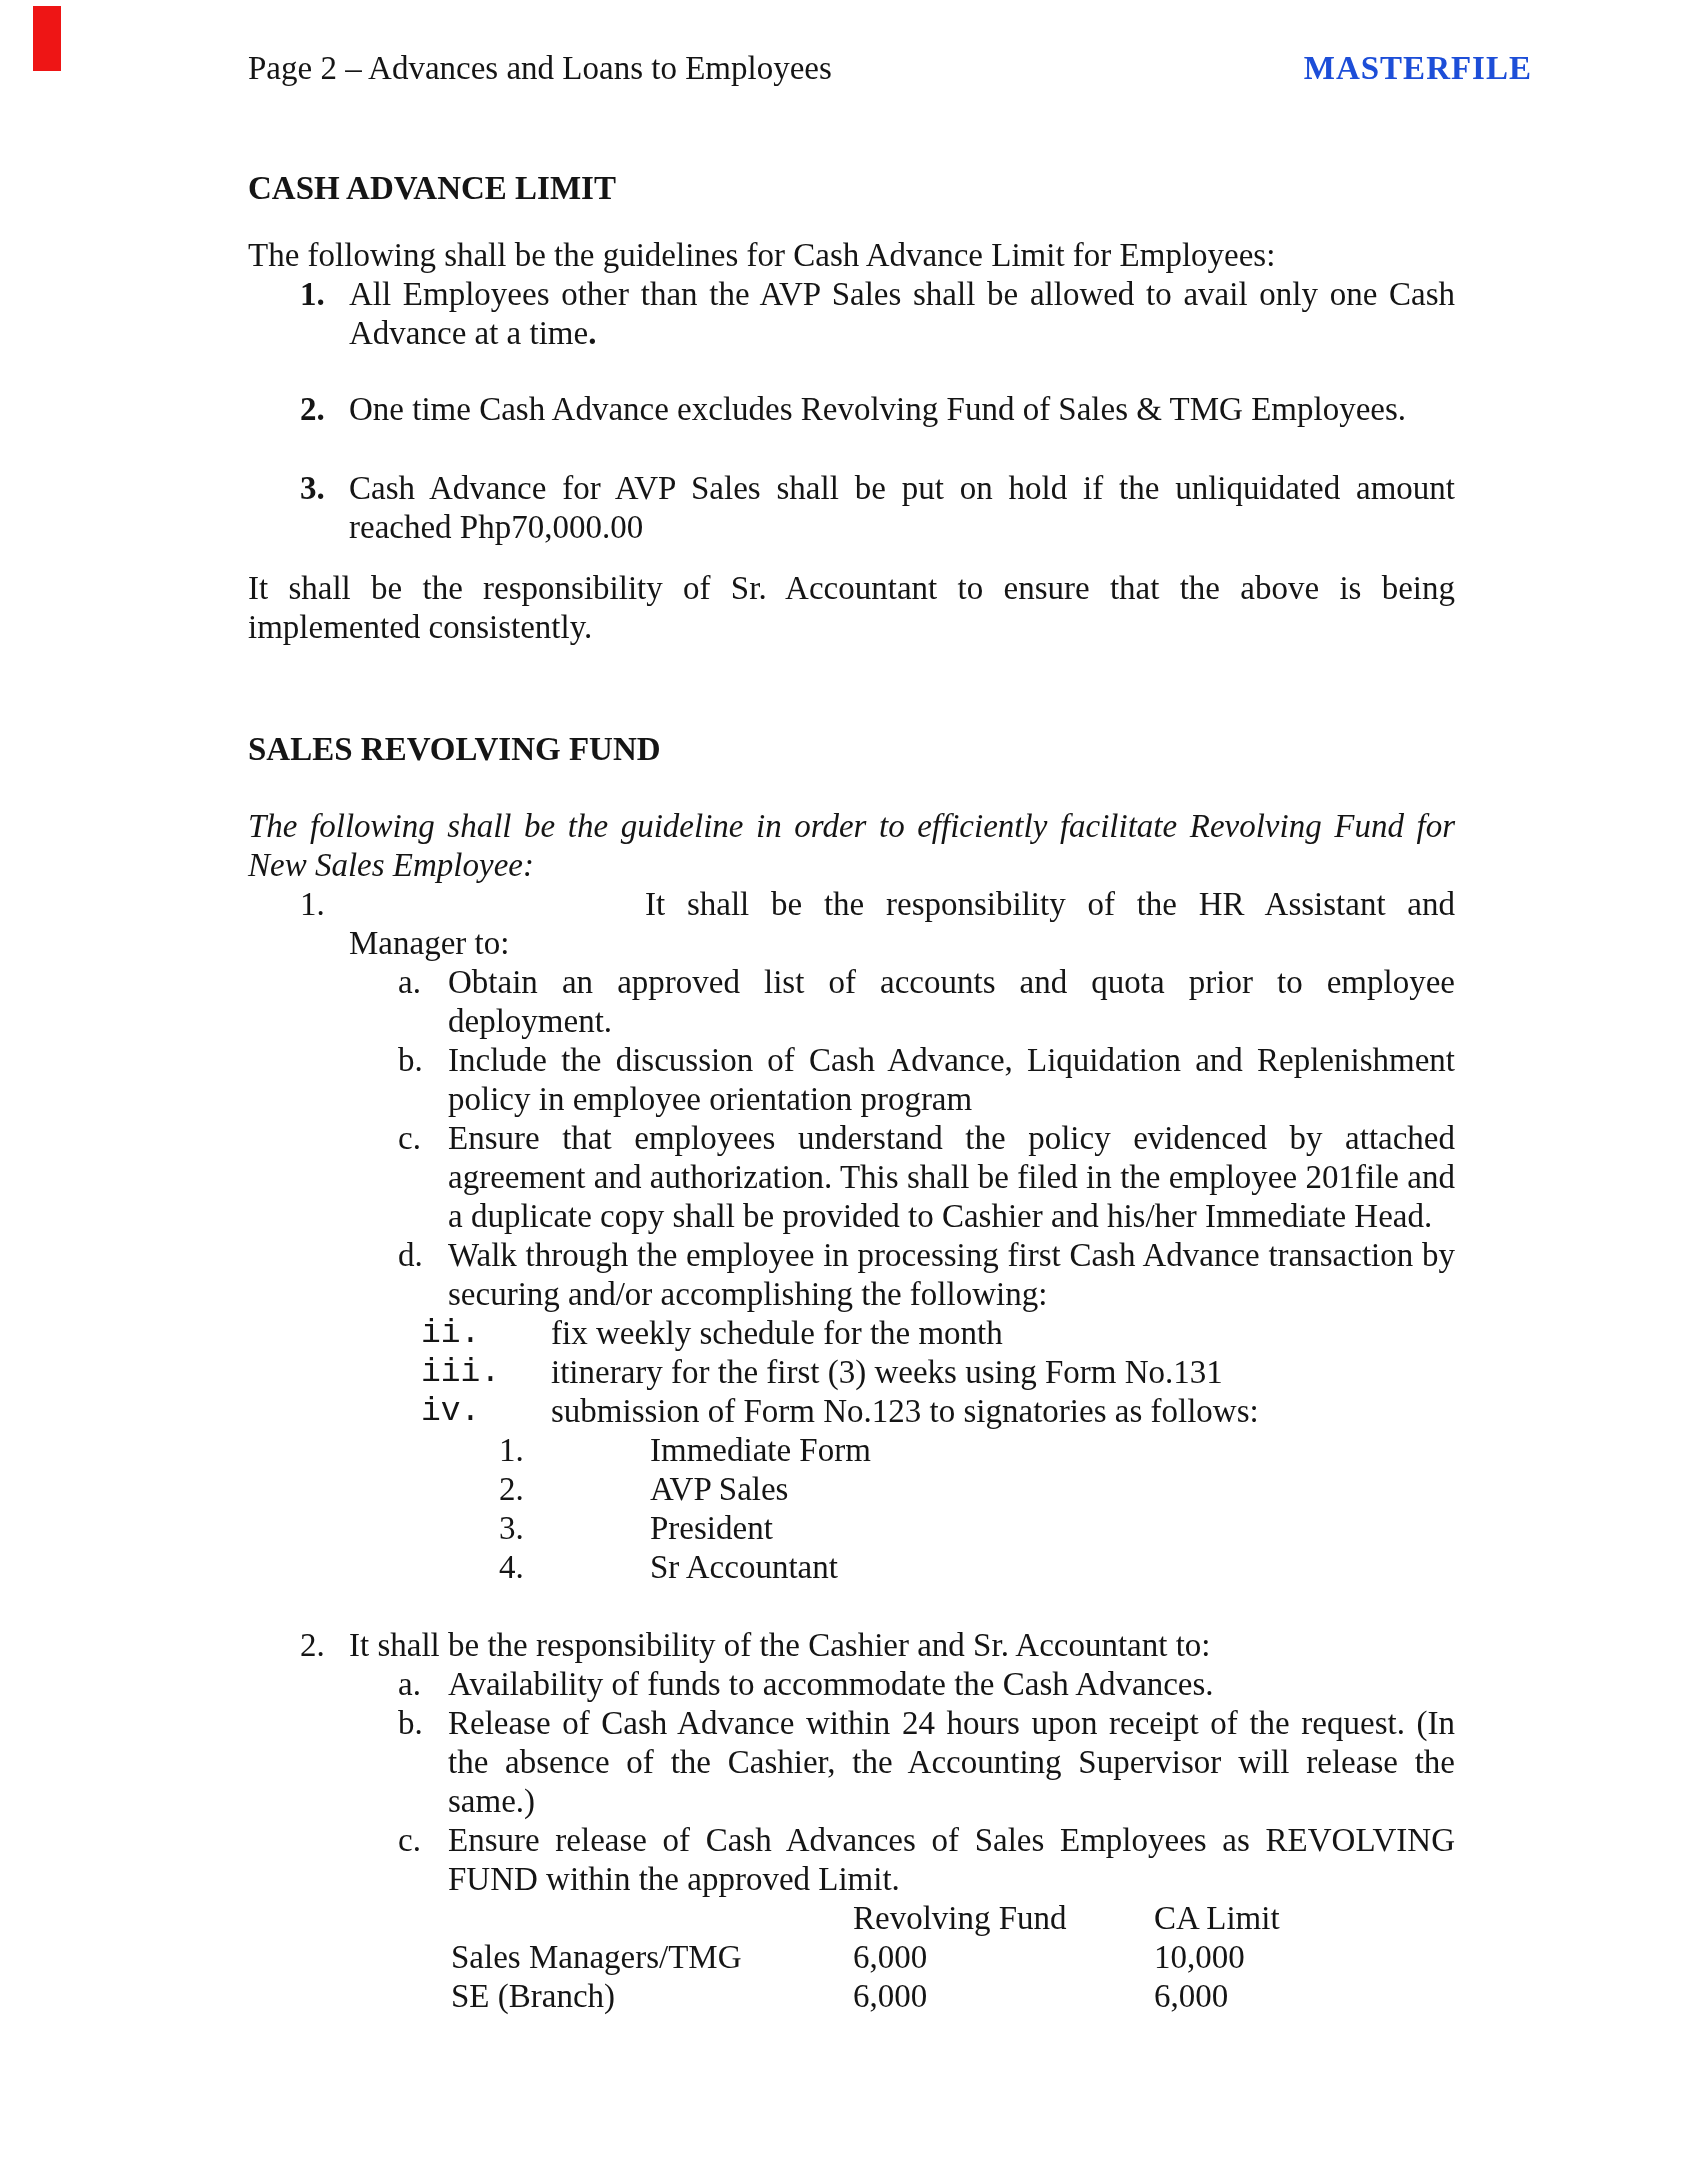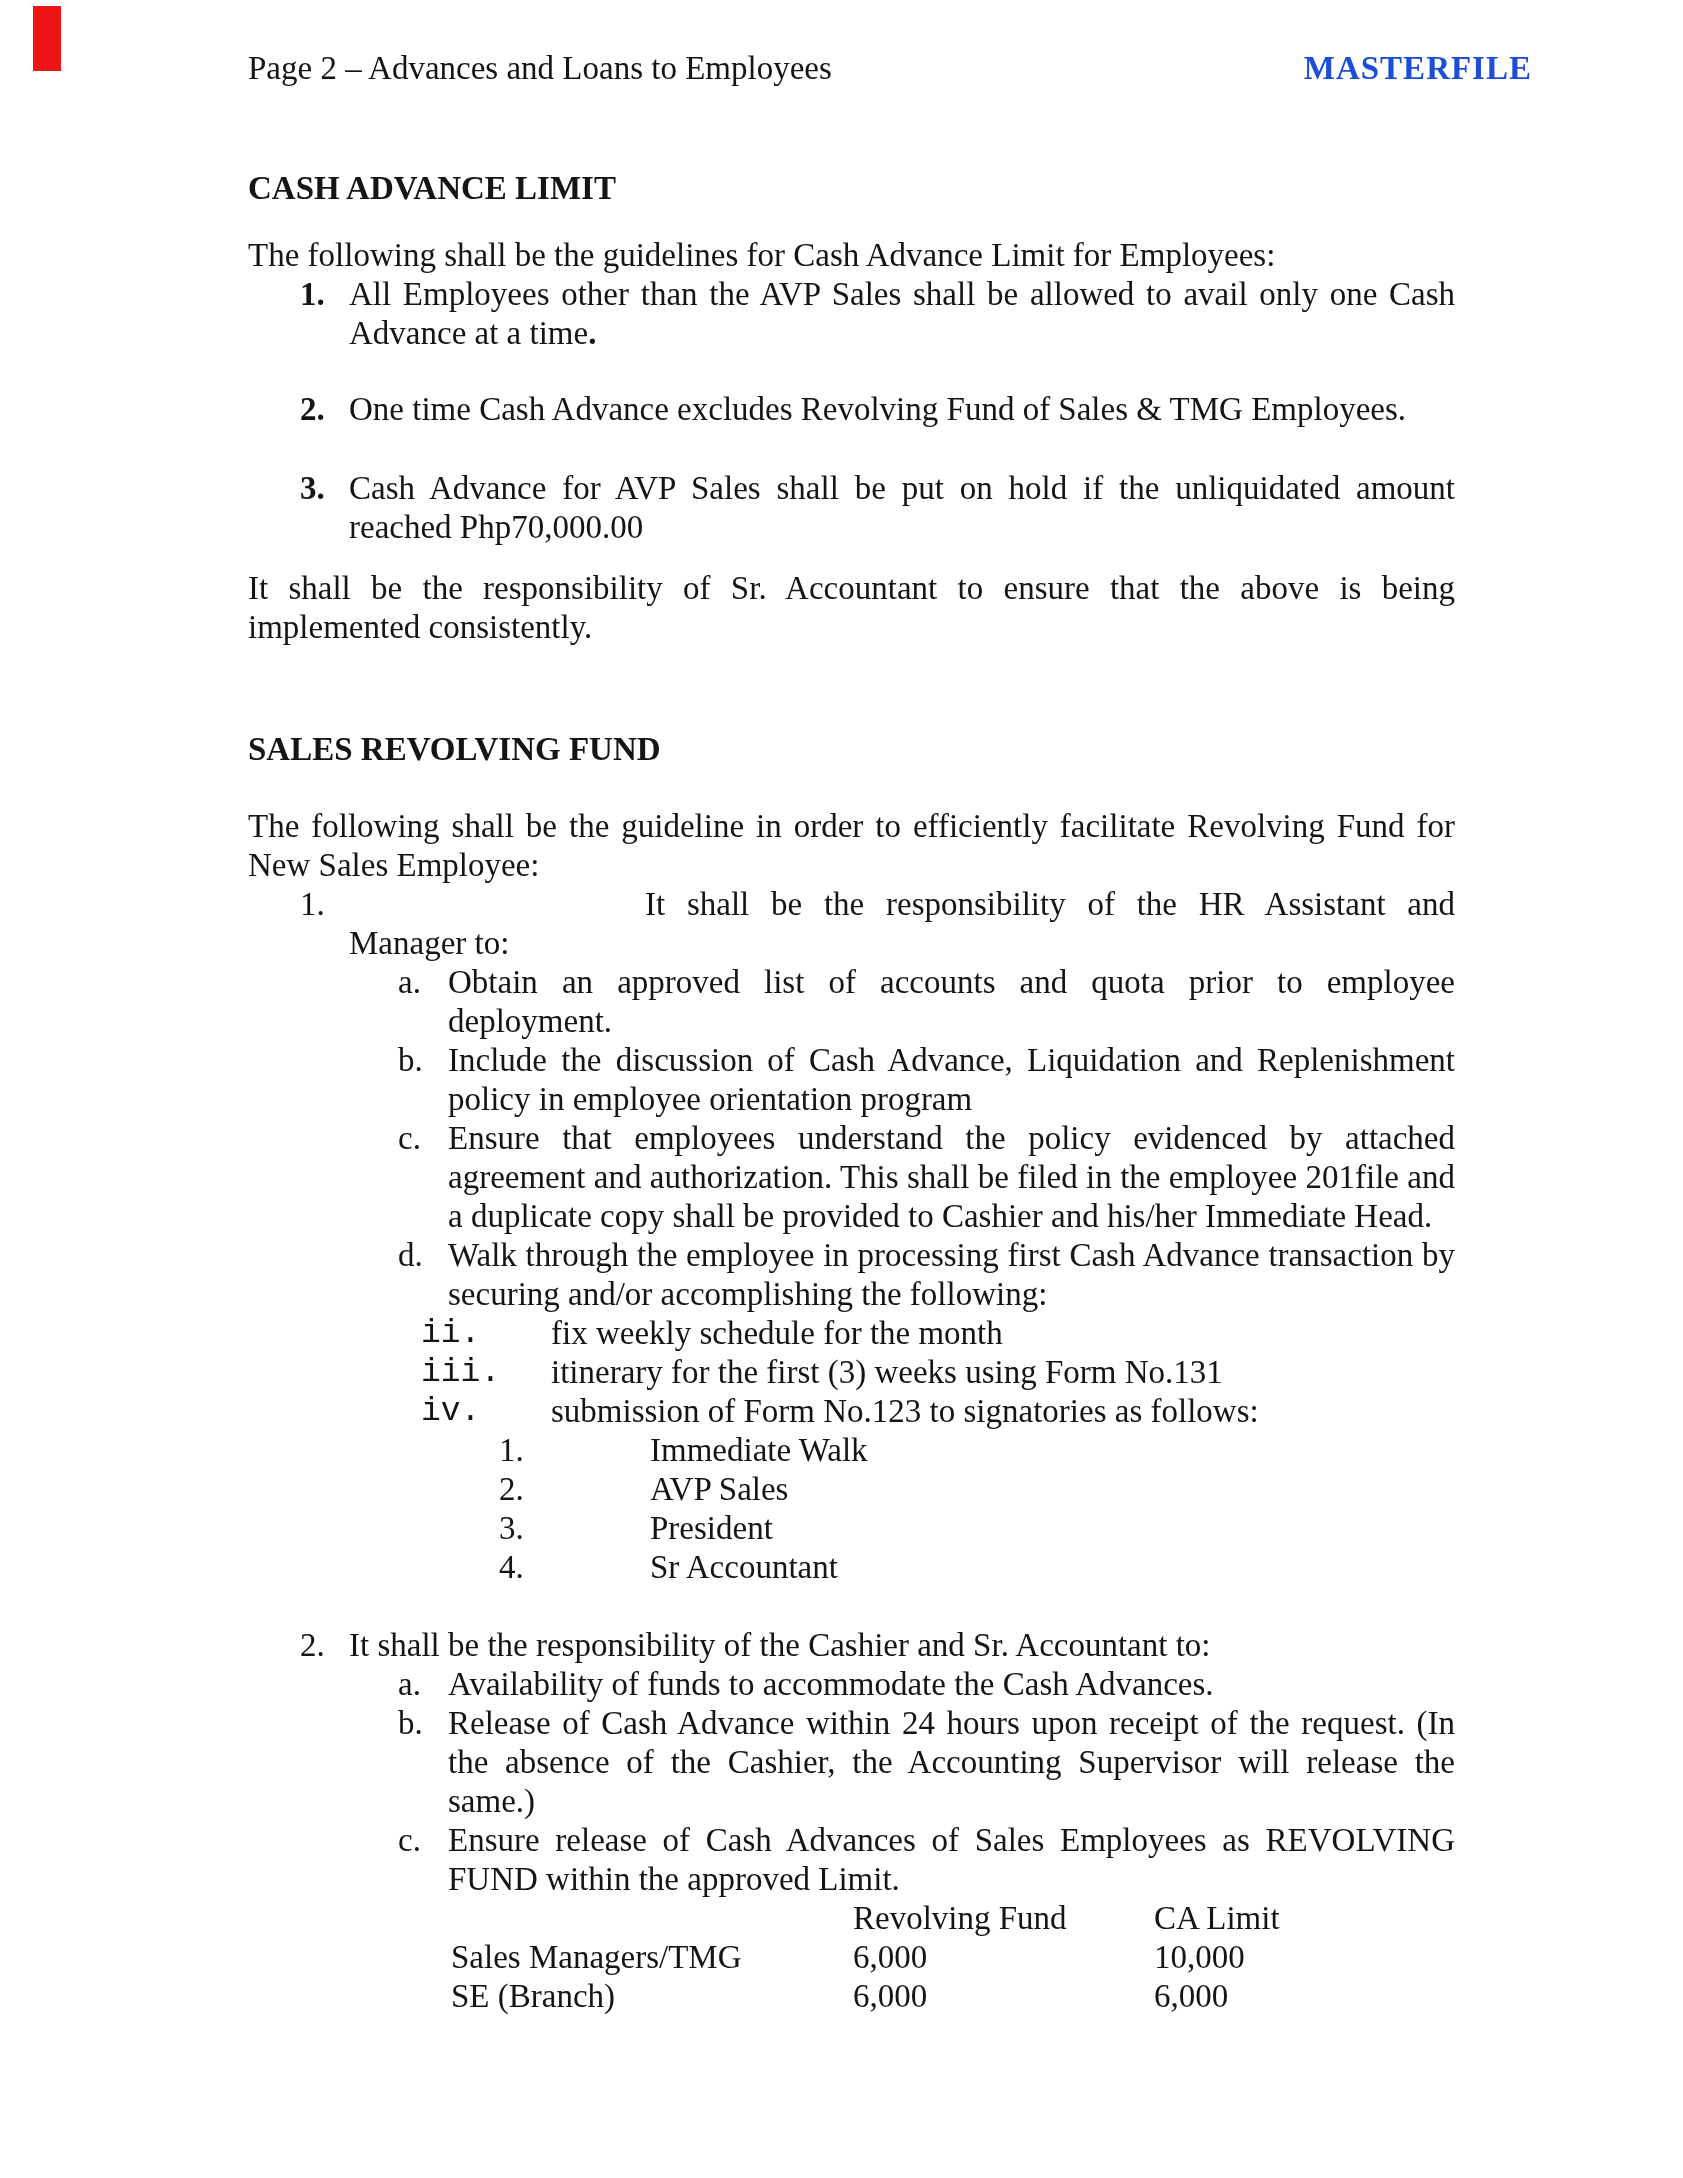--- a/index.html
+++ b/index.html
@@ -20,21 +20,21 @@
     padding:49px 151px 0 248px;
     display:flex; justify-content:space-between; align-items:baseline;
   }
   .masterfile { color:#1d4ed8; font-weight:bold; letter-spacing:1px; }
   .content { padding-left:248px; padding-right:228px; }
   .section-title { font-weight:bold; }
   .title-cash { margin-top:81px; }
   .title-srf  { margin-top:83px; }
   .intro-cash { margin-top:28px; }
   .closing-cash { margin-top:22px; text-align:justify; }
-  .intro-srf { margin-top:38px; text-align:justify; }
+  .intro-srf { margin-top:38px; text-align:justify;font-style:italic; }
   .li { position:relative; text-align:justify; }
   .marker { position:absolute; top:0; }
   .ca-item { margin-left:101px; }
   .ca-item > .marker { left:-49px; font-weight:bold; }
   .ca-item-2 { margin-top:37px; }
   .ca-item-3 { margin-top:40px; }
   .bold-dot { font-weight:bold; }
   .hr-item { margin-left:101px; }
   .hr-item > .marker { left:-49px; }
   .tab-spacer { display:inline-block; width:296px; }
@@ -106,21 +106,21 @@
     <span class="marker">ii.</span><span>fix weekly schedule for the month</span>
   </div>
   <div class="li roman-item">
     <span class="marker">iii.</span><span>itinerary for the first (3) weeks using Form No.131</span>
   </div>
   <div class="li roman-item">
     <span class="marker">iv.</span><span>submission of Form No.123 to signatories as follows:</span>
   </div>
 
   <div class="li sig-item">
-    <span class="marker">1.</span><span>Immediate Walk</span>
+    <span class="marker">1.</span><span>Immediate Form</span>
   </div>
   <div class="li sig-item">
     <span class="marker">2.</span><span>AVP Sales</span>
   </div>
   <div class="li sig-item">
     <span class="marker">3.</span><span>President</span>
   </div>
   <div class="li sig-item">
     <span class="marker">4.</span><span>Sr Accountant</span>
   </div>

